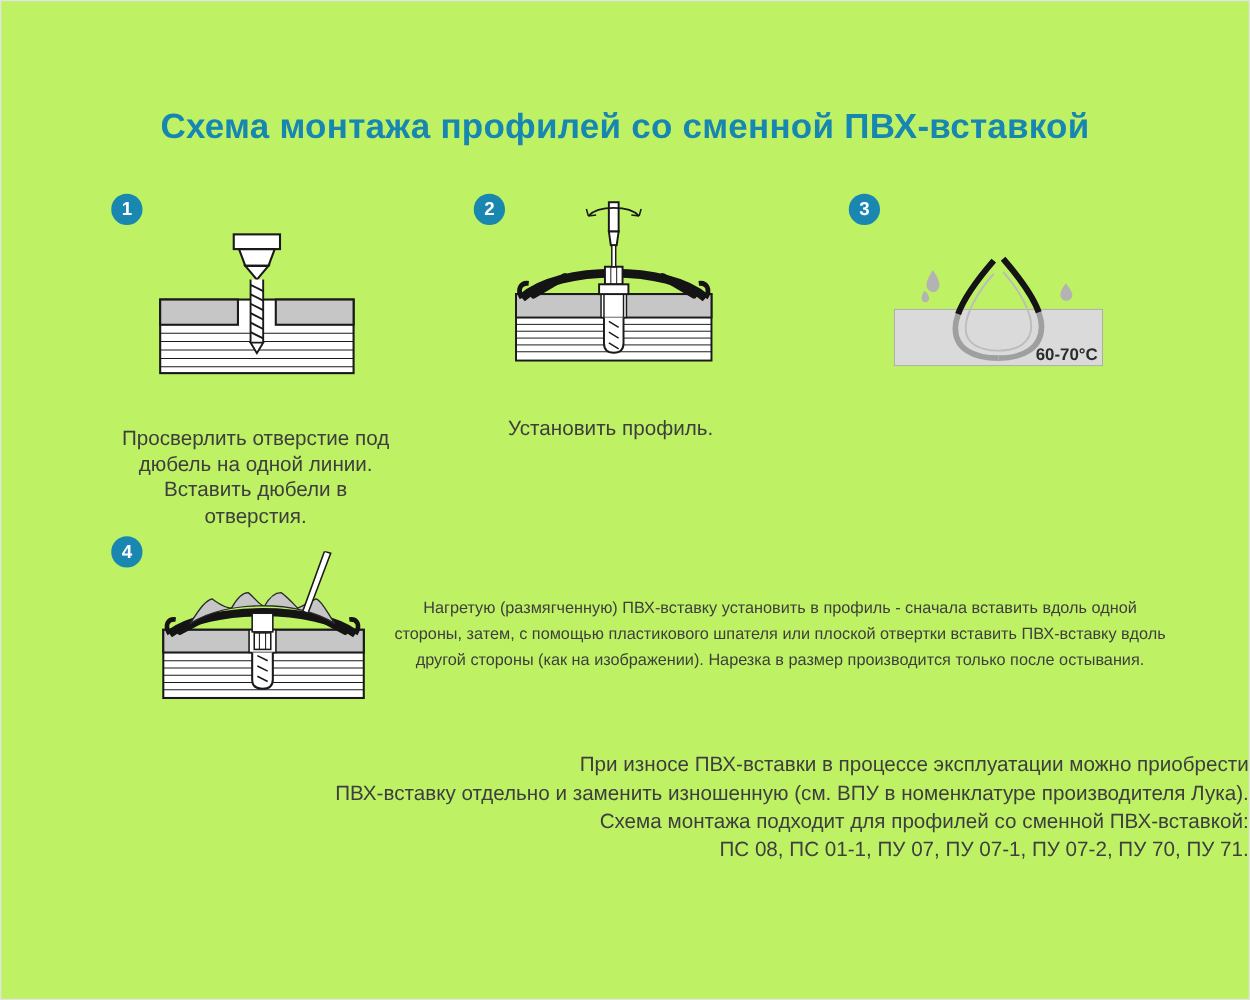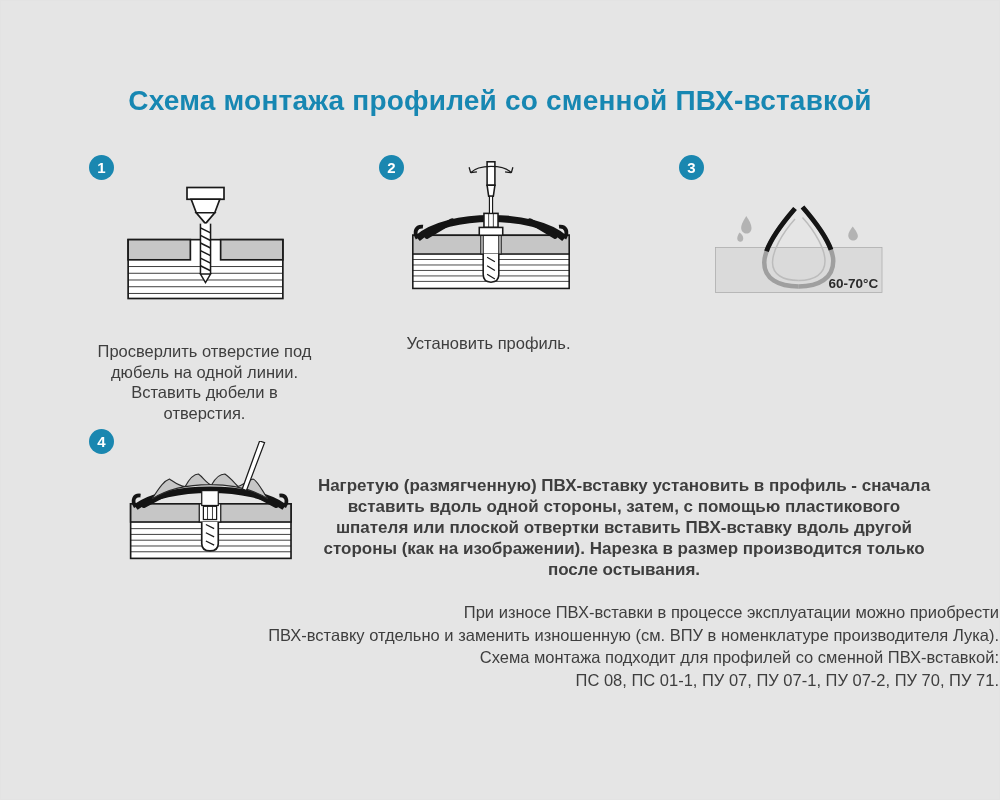--- a/index.html
+++ b/index.html
@@ -1,37 +1,37 @@
 <!DOCTYPE html>
 <html><head>
 <meta charset="utf-8">
 <style>
   html,body{margin:0;padding:0;background:#fff;}
   .page{
-    position:relative;width:1000px;height:800px;background:#e5e5e5;
+    position:relative;width:1000px;height:800px;background:#bef264;
     font-family:"Liberation Sans",sans-serif;overflow:hidden;
     border:1px solid #e3e3e3;box-sizing:border-box;
   }
   .title{
     position:absolute;top:84px;left:0;width:100%;text-align:center;
     font-size:28px;font-weight:700;color:#1787b2;letter-spacing:.2px;
   }
   .badge{
     position:absolute;width:25px;height:25px;border-radius:50%;
     background:#1a87b0;color:#fff;font-weight:700;font-size:15px;
     display:flex;align-items:center;justify-content:center;line-height:1;
   }
   .illus{position:absolute;}
   .caption{
     position:absolute;text-align:center;color:#3e3e3e;
     font-size:16.5px;line-height:20.5px;
   }
   .para{
     position:absolute;text-align:center;color:#3e3e3e;
-    font-size:17px;line-height:21px;font-weight:bold;
+    font-size:13px;line-height:21px;
   }
   .footer{position:absolute;top:600px;left:0;width:100%;}
   .footer-line{
     text-align:right;color:#3e3e3e;font-size:16.5px;line-height:22.5px;
   }
   svg text{font-family:"Liberation Sans",sans-serif;}
 </style>
 </head>
 <body>
 

